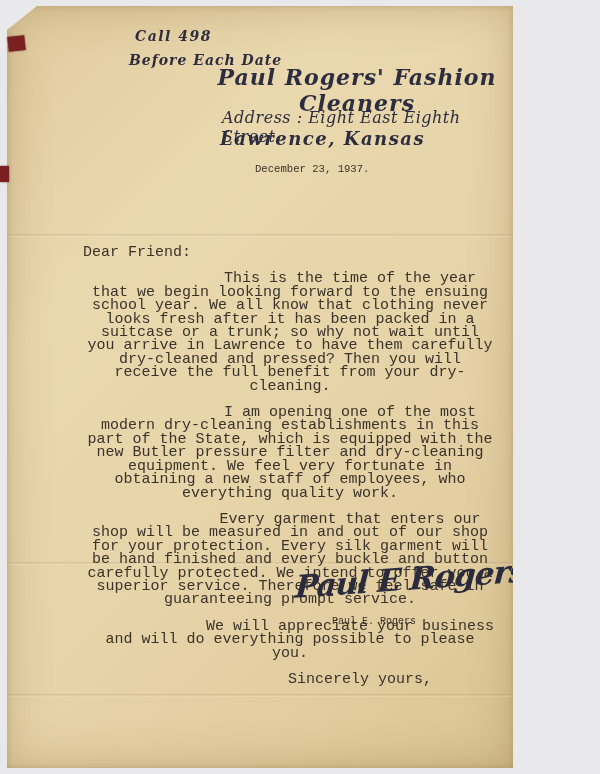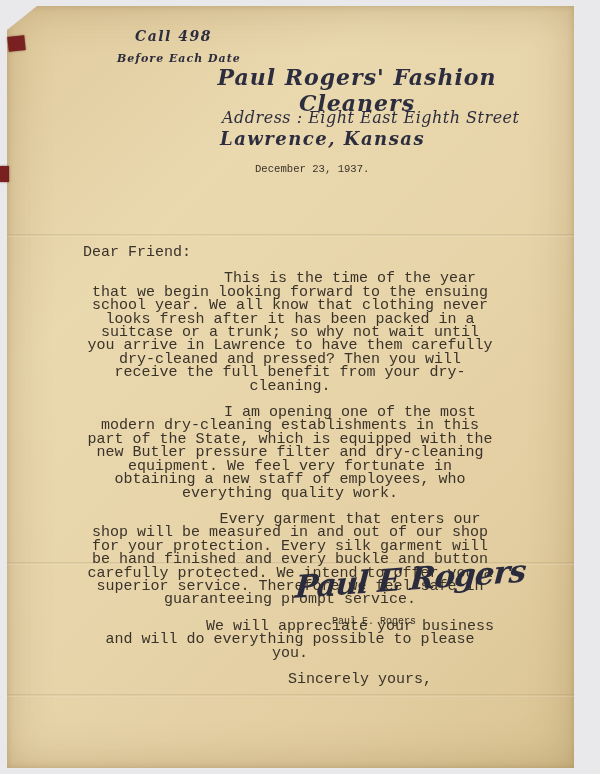--- a/index.html
+++ b/index.html
@@ -2,39 +2,39 @@
 <html><head>
 <meta charset="utf-8">
 <style>
   html,body{margin:0;padding:0;}
   body{
     width:600px;height:774px;position:relative;overflow:hidden;
     background:#e9e9ec;
     font-family:"Liberation Mono","DejaVu Sans Mono",monospace;
   }
   .paper{
-    position:absolute;left:7px;top:6px;width:567px;height:762px;
+    position:absolute;left:7px;top:6px;width:506px;height:762px;
     background:linear-gradient(135deg,#e0cb9e 0%,#ead8ae 28%,#e7d4a9 55%,#e2cda0 80%,#d9c392 100%);
     clip-path:polygon(30px 0,100% 0,100% 100%,0 100%,0 24px);
     box-shadow:inset 0 0 45px rgba(115,85,35,.28), inset 0 0 6px rgba(115,85,35,.25);
   }
   .crease{
     position:absolute;left:0;right:0;height:3px;pointer-events:none;
     background:linear-gradient(to bottom,rgba(110,80,30,.16),rgba(255,248,225,.25));
   }
   .crease.c1{top:228px;}
   .crease.c2{top:556px;}
   .crease.c3{top:688px;}
   .mark{position:absolute;background:#7b2020;box-shadow:0 0 2px rgba(60,10,10,.6);}
   .mark.top{left:8px;top:36px;width:17px;height:15px;transform:rotate(-6deg);}
   .mark.side{left:0;top:166px;width:9px;height:16px;}
   
   .script{font-family:"DejaVu Serif","Liberation Serif",serif;font-style:italic;color:#2c2d3e;}
   .call-line{position:absolute;left:128px;top:22px;font-size:14px;font-weight:bold;letter-spacing:1.5px;}
-  .before-line{position:absolute;left:110px;top:46px;font-size:11px;font-weight:bold;letter-spacing:1px;}
+  .before-line{position:absolute;left:122px;top:46px;font-size:14px;font-weight:bold;letter-spacing:1px;}
   .company{position:absolute;left:150px;top:58px;width:400px;text-align:center;
     font-size:22px;font-weight:bold;letter-spacing:1px;}
   .address-line{position:absolute;left:215px;top:102px;font-size:16px;font-weight:normal;letter-spacing:.5px;}
   .city-line{position:absolute;left:213px;top:122px;font-size:18px;font-weight:bold;letter-spacing:1.5px;}
   .date-line{position:absolute;left:248px;top:157px;font-size:10.6px;color:#3a332a;}
   
   .body-block{
     position:absolute;left:76px;top:240px;width:414px;
     font-size:15px;line-height:13.4px;color:#3a332a;
   }

